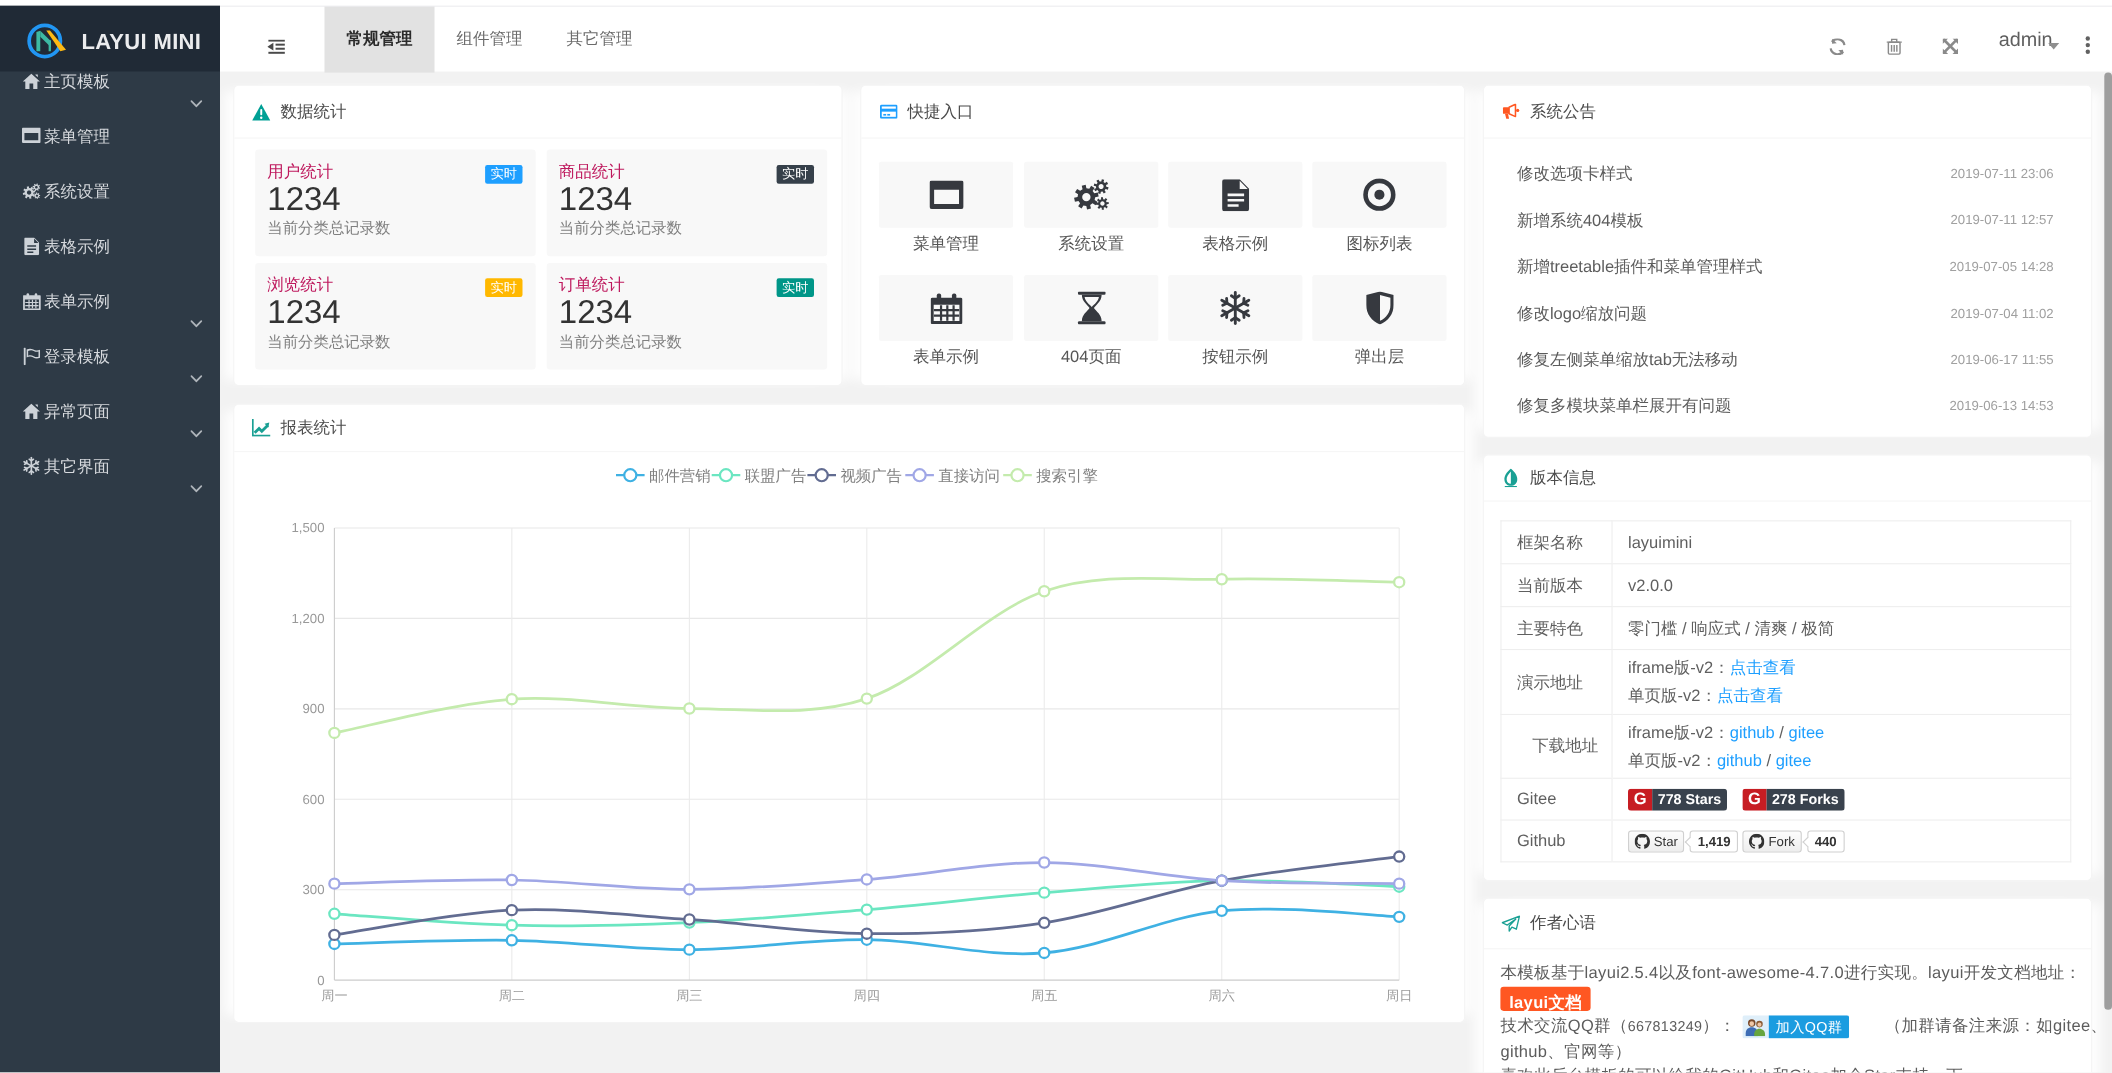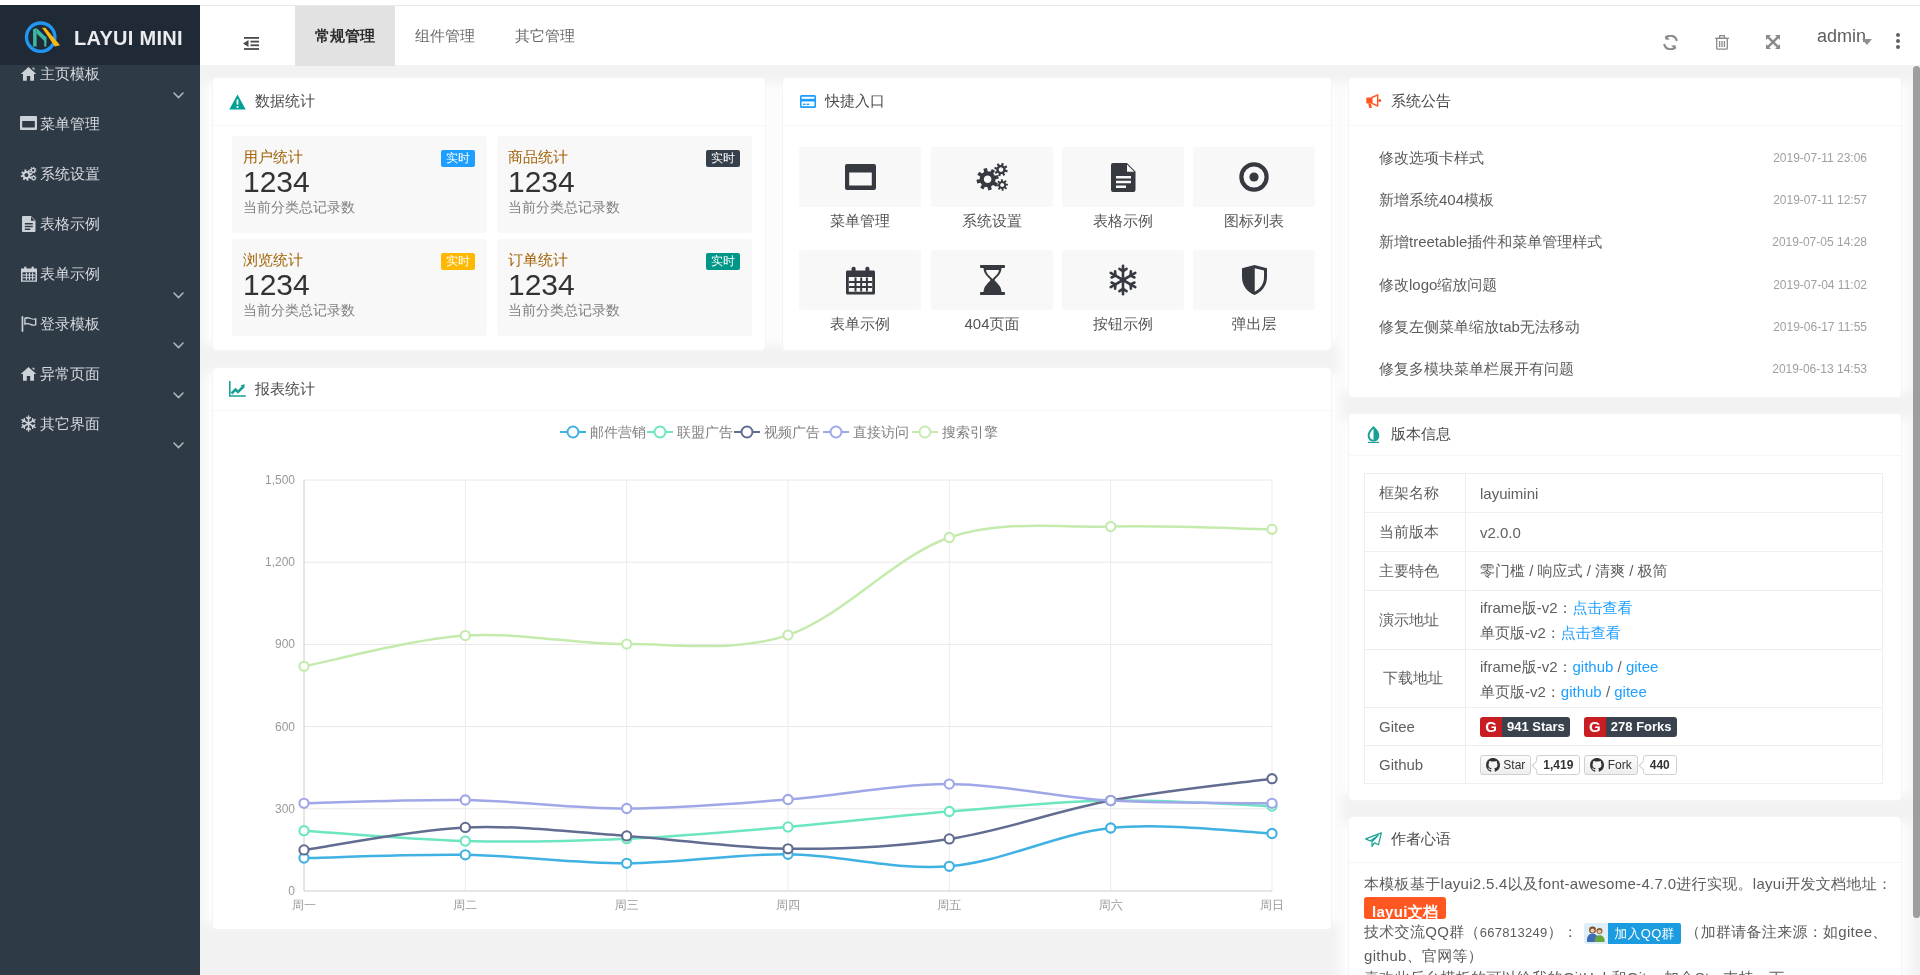--- a/index.html
+++ b/index.html
@@ -23,21 +23,21 @@
 #admin{position:absolute;top:0;line-height:60px;left:1617px;font-size:18px;color:#5f5f5f}
 #caret{position:absolute;left:1662px;top:33px;width:0;height:0;border:5px solid transparent;border-top:6px solid #8f8f8f}
 #dots{position:absolute;left:1696px;top:27px;width:4px}
 #dots i{display:block;width:4px;height:4px;border-radius:50%;background:#616161;margin-bottom:2px}
 
 .card{position:absolute;background:#fff;border-radius:5px;border:1px solid #f4f4f4;box-shadow:14px 0 10px -6px rgba(255,255,255,.9),-14px 0 10px -6px rgba(255,255,255,.9)}
 .chead{display:flex;align-items:center;border-bottom:1px solid #f6f6f6;padding-left:16px;font-size:15px;color:#4c4c4c}
 .chead .cic{width:17px;height:17px;margin-right:9px;display:flex;align-items:center;justify-content:center}
 
 .sbox{position:absolute;background:#f8f8f8;border-radius:3px;width:255px;height:97px;padding:12px 11px}
-.sbox .st{font-size:15px;line-height:17px;color:#a16207}
+.sbox .st{font-size:15px;line-height:17px;color:#be185d}
 .sbox .sn{font-size:30px;line-height:30px;color:#333;margin-top:2px}
 .sbox .ss{font-size:14px;line-height:16px;color:#808080;margin-top:2px}
 .sbadge{position:absolute;right:12px;top:14px;height:17px;line-height:17px;padding:0 5px;border-radius:2px;color:#fff;font-size:12px}
 
 .qcell{position:absolute;width:122px;text-align:center}
 .qbox{width:122px;height:60px;background:#f8f8f8;border-radius:2px;display:flex;align-items:center;justify-content:center}
 .qlab{font-size:15px;color:#565656;margin-top:5px}
 
 .nrow{position:absolute;left:15px;width:524px;height:42px;display:flex;align-items:center}
 .nrow .nt{font-size:15px;color:#5c5c5c;padding-left:15px;flex:1;white-space:nowrap}
@@ -558,28 +558,28 @@
         </tr>
     <tr style="height:39px">
           <th>主要特色</th>
           <td>零门槛 / 响应式 / 清爽 / 极简</td>
         </tr>
     <tr style="height:59px">
           <td style="border-right:none;width:101px;padding-left:14px">演示地址</td>
           <td style="line-height:25px">iframe版-v2：<span class="lnk">点击查看</span><br>单页版-v2：<span class="lnk">点击查看</span></td>
         </tr>
     <tr style="height:58px">
-          <td style="border-right:none;width:101px;padding-left:18px">下载地址</td>
+          <td style="border-right:none;width:101px;padding-left:28px">下载地址</td>
           <td style="line-height:25px">iframe版-v2：<span class="lnk">github</span> / <span class="lnk">gitee</span><br>单页版-v2：<span class="lnk">github</span> / <span class="lnk">gitee</span></td>
         </tr>
     <tr style="height:38px">
           <td style="border-right:none;width:101px;padding-left:14px">Gitee</td>
           <td><span class="gbadge" style="margin-right:14px">
               <span class="gg">G</span>
-              <span class="gt">941 Stars</span>
+              <span class="gt">778 Stars</span>
             </span><span class="gbadge">
               <span class="gg">G</span>
               <span class="gt">278 Forks</span>
             </span></td>
         </tr>
     <tr style="height:38px">
           <td style="border-right:none;width:101px;padding-left:14px">Github</td>
           <td><span class="ghb"><svg width="14" height="14" viewBox="0 0 16 16" style="vertical-align:-2px">
                 <path fill="#333" d="M8 0C3.58 0 0 3.58 0 8c0 3.54 2.29 6.53 5.47 7.59.4.07.55-.17.55-.38 0-.19-.01-.82-.01-1.49-2.01.37-2.53-.49-2.69-.94-.09-.23-.48-.94-.82-1.13-.28-.15-.68-.52-.01-.53.63-.01 1.08.58 1.23.82.72 1.21 1.87.87 2.33.66.07-.52.28-.87.51-1.07-1.78-.2-3.64-.89-3.64-3.95 0-.87.31-1.59.82-2.15-.08-.2-.36-1.02.08-2.12 0 0 .67-.21 2.2.82.64-.18 1.32-.27 2-.27s1.36.09 2 .27c1.53-1.04 2.2-.82 2.2-.82.44 1.1.16 1.92.08 2.12.51.56.82 1.27.82 2.15 0 3.07-1.87 3.75-3.65 3.95.29.25.54.73.54 1.48 0 1.07-.01 1.93-.01 2.2 0 .21.15.46.55.38A8.01 8.01 0 0 0 16 8c0-4.42-3.58-8-8-8z"></path>
               </svg>&nbsp;Star</span><span class="ghc">1,419</span><span class="ghb" style="margin-left:4px"><svg width="14" height="14" viewBox="0 0 16 16" style="vertical-align:-2px">
@@ -605,18 +605,18 @@
           <svg width="20" height="17" viewBox="0 0 20 17">
             <circle cx="6.5" cy="5" r="3.4" fill="#7a4a2b"></circle>
             <path d="M1 14.5 C1 10.8 3.4 8.8 6.5 8.8 C9.6 8.8 12 10.8 12 14.5 V17 H1 Z" fill="#3e6db5"></path>
             <circle cx="13.5" cy="6" r="3" fill="#8a5a33"></circle>
             <path d="M8.7 15.5 C8.7 12.3 10.8 10.3 13.5 10.3 C16.2 10.3 18.6 12.3 18.6 15.5 V17 H8.7 Z" fill="#66a53e"></path>
             <circle cx="6.5" cy="5.6" r="2.1" fill="#f0c9a8"></circle>
             <circle cx="13.5" cy="6.5" r="1.85" fill="#eec3a0"></circle>
           </svg>
         </span>
         <span class="qb">加入QQ群</span>
-      </span> <span style="margin-left:0">（加群请备注来源：如gitee、</span></div>
+      </span> <span style="margin-left:28px">（加群请备注来源：如gitee、</span></div>
   <div class="aline" style="top:130px">github、官网等）</div>
   <div class="aline" style="top:152px">喜欢此后台模板的可以给我的GitHub和Gitee加个Star支持，下</div>
 </div>
 
 <div id="sbar"></div>
 
 </body></html>

